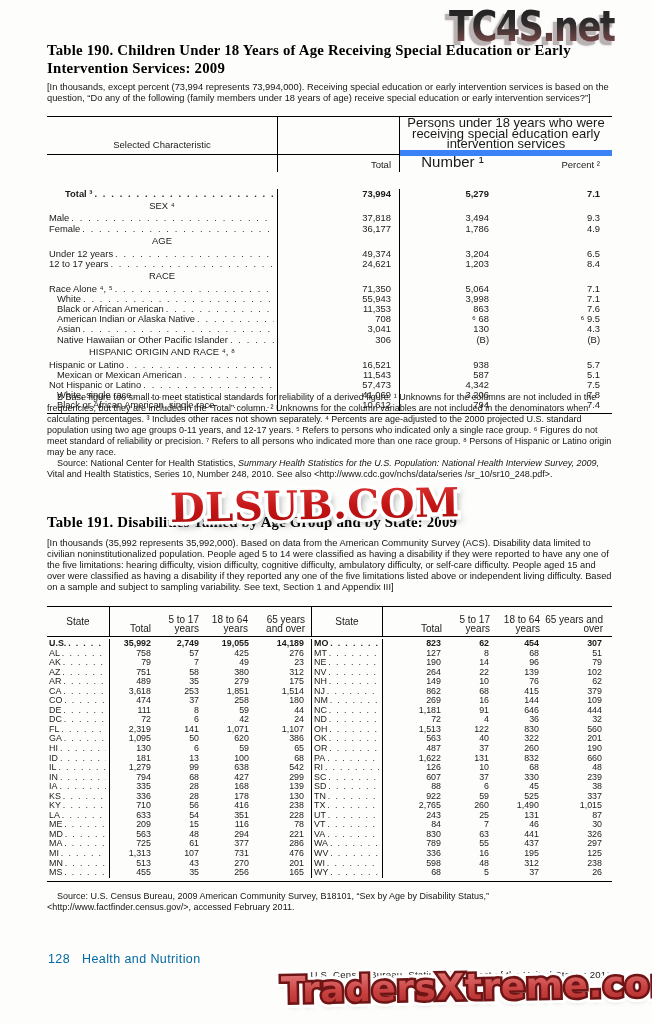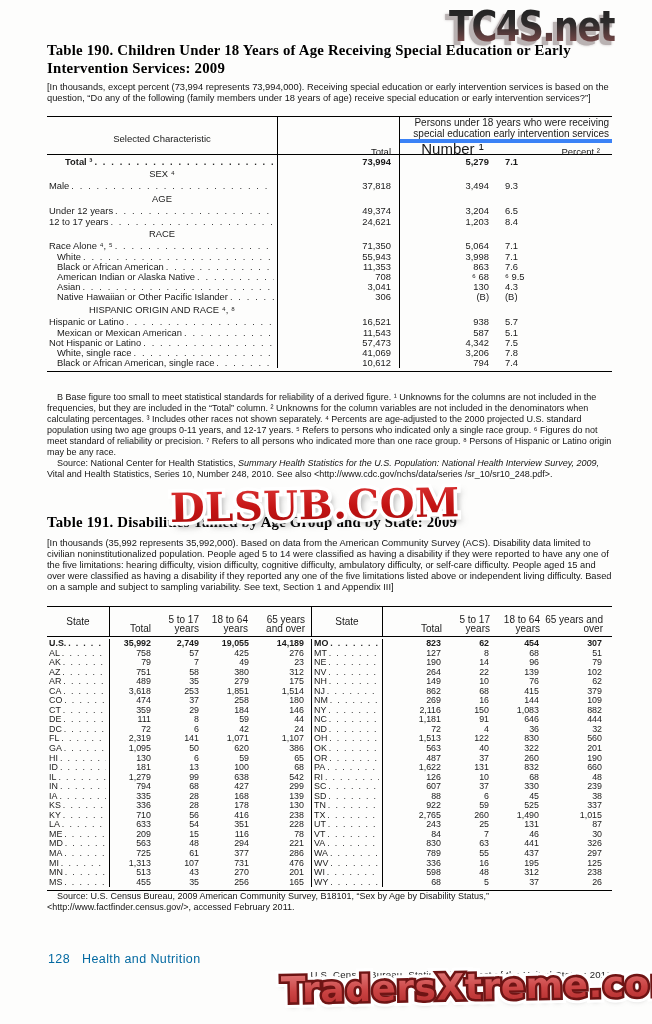--- a/index.html
+++ b/index.html
@@ -20,31 +20,31 @@
   .fn p{margin:0;text-indent:10px;}
   .fn .src{margin-top:0;}
   .ital{font-style:italic;}
 
   
   .t190{border-top:1px solid #000;border-bottom:1px solid #000;}
   .t190h{display:grid;grid-template-columns:231px 122px 212px;height:37px;border-bottom:1px solid #000;}
   .t190h .hc{border-right:1px solid #000;display:flex;align-items:center;justify-content:center;font-size:9.5px;}
   .t190h .ht{border-right:1px solid #000;display:flex;align-items:flex-end;justify-content:flex-end;padding:0 8px 2px 0;font-size:9.5px;}
   .t190h .hg{display:flex;flex-direction:column;}
-  .t190h .hgt{flex:1;border-bottom:4px solid #3b82f6;font-size:10px;line-height:10.6px;text-align:right;padding:1px 3px 0 3px;}
+  .t190h .hgt{flex:1;border-bottom:6px solid #3b82f6;font-size:13px;line-height:10.6px;text-align:center;padding:1px 3px 0 3px;}
   .t190h .hgc{display:flex;height:14px;align-items:flex-end;padding-bottom:2px;}
   .t190h .hn{width:105px;text-align:center;font-size:15px;}
   .t190h .hp{flex:1;text-align:right;padding-right:12px;font-size:9.5px;}
-  .t190b{padding:1.5px 0 2.5px 0;}
+  .t190b{padding:1.5px 0 2.5px 0;margin-top:32px;}
   .r190{display:grid;grid-template-columns:231px 122px 105px 107px;line-height:10.2px;font-size:9.4px;}
   .r190 .c{overflow:hidden;}
   .r190 .c0{display:flex;padding-left:2px;border-right:1px solid #000;}
   .r190 .c1{border-right:1px solid #000;text-align:right;padding-right:8px;}
   .r190 .c2{text-align:right;padding-right:16px;}
-  .r190 .c3{padding-right:12px;}
+  .r190 .c3{text-align:right;padding-right:12px;}
   .r190.sec .c{padding-top:2.5px;padding-bottom:2px;}
   .r190.sec .c0{justify-content:center;padding-left:0;}
   .r190 .c0.ind{padding-left:10px;text-align:center;}
   .r190 .c0.tind{padding-left:18px;}
   .rb{font-weight:bold;}
   .dots{flex:1;overflow:hidden;white-space:nowrap;color:#2a2a2a;margin:0 3px 0 2px;}
   .dots::after{content:". . . . . . . . . . . . . . . . . . . . . . . . . . . . . . . . . . . . . . . . . . . . . . . . . .";letter-spacing:1.6px;}
 
   
   .t191{border-top:1px solid #000;border-bottom:1px solid #000;}
@@ -132,20 +132,29 @@
       </div>
       <div class="r190">
         <div class="c c0">
           <span class="lt">Male</span>
           <span class="dots"></span>
         </div>
         <div class="c c1">37,818</div>
         <div class="c c2">3,494</div>
         <div class="c c3">9.3</div>
       </div>
+      <div class="r190">
+        <div class="c c0">
+          <span class="lt">Female</span>
+          <span class="dots"></span>
+        </div>
+        <div class="c c1">36,177</div>
+        <div class="c c2">1,786</div>
+        <div class="c c3">4.9</div>
+      </div>
       <div class="r190 sec">
         <div class="c c0">
           <span>AGE</span>
         </div>
         <div class="c c1"></div>
         <div class="c c2"></div>
         <div class="c c3"></div>
       </div>
       <div class="r190">
         <div class="c c0">
@@ -427,38 +436,20 @@
           <span class="lt">NM</span>
           <span class="dots"></span>
         </div>
         <div class="c v p7">269</div>
         <div class="c v p8">16</div>
         <div class="c v p9">144</div>
         <div class="c v p10">109</div>
       </div>
       <div class="r191">
         <div class="c state bdr">
-          <span class="lt">CT</span>
-          <span class="dots"></span>
-        </div>
-        <div class="c v p3">359</div>
-        <div class="c v p4">29</div>
-        <div class="c v p5">184</div>
-        <div class="c v p6 bdr">146</div>
-        <div class="c state bdr">
-          <span class="lt">NY</span>
-          <span class="dots"></span>
-        </div>
-        <div class="c v p7">2,116</div>
-        <div class="c v p8">150</div>
-        <div class="c v p9">1,083</div>
-        <div class="c v p10">882</div>
-      </div>
-      <div class="r191">
-        <div class="c state bdr">
           <span class="lt">DE</span>
           <span class="dots"></span>
         </div>
         <div class="c v p3">111</div>
         <div class="c v p4">8</div>
         <div class="c v p5">59</div>
         <div class="c v p6 bdr">44</div>
         <div class="c state bdr">
           <span class="lt">NC</span>
           <span class="dots"></span>

